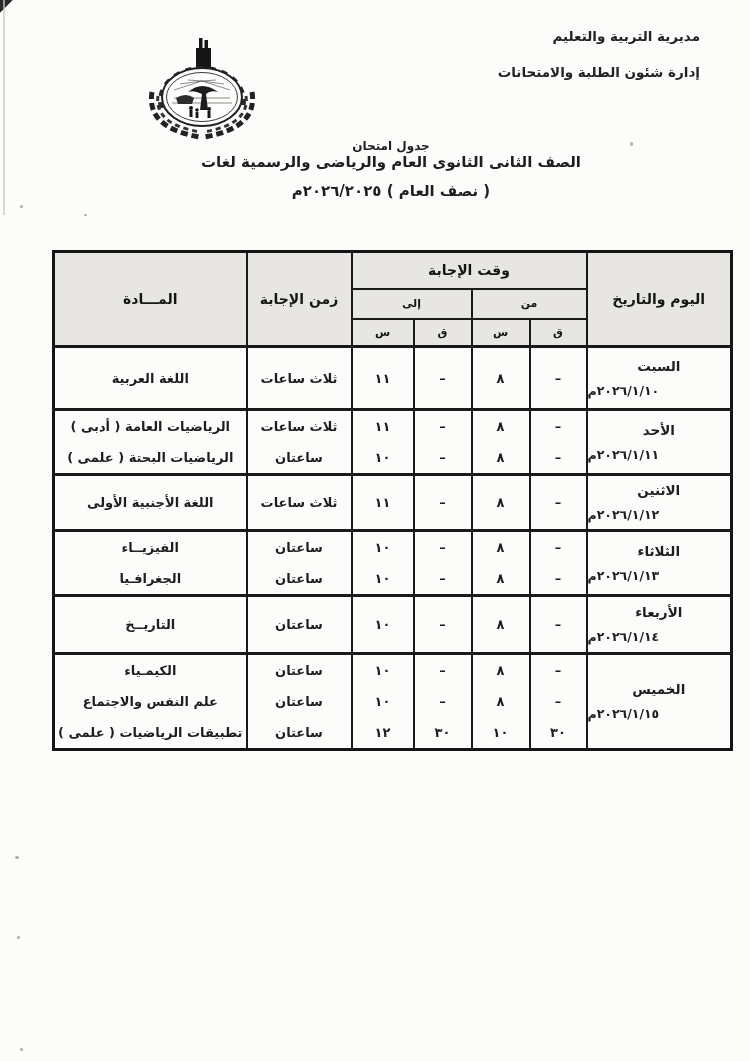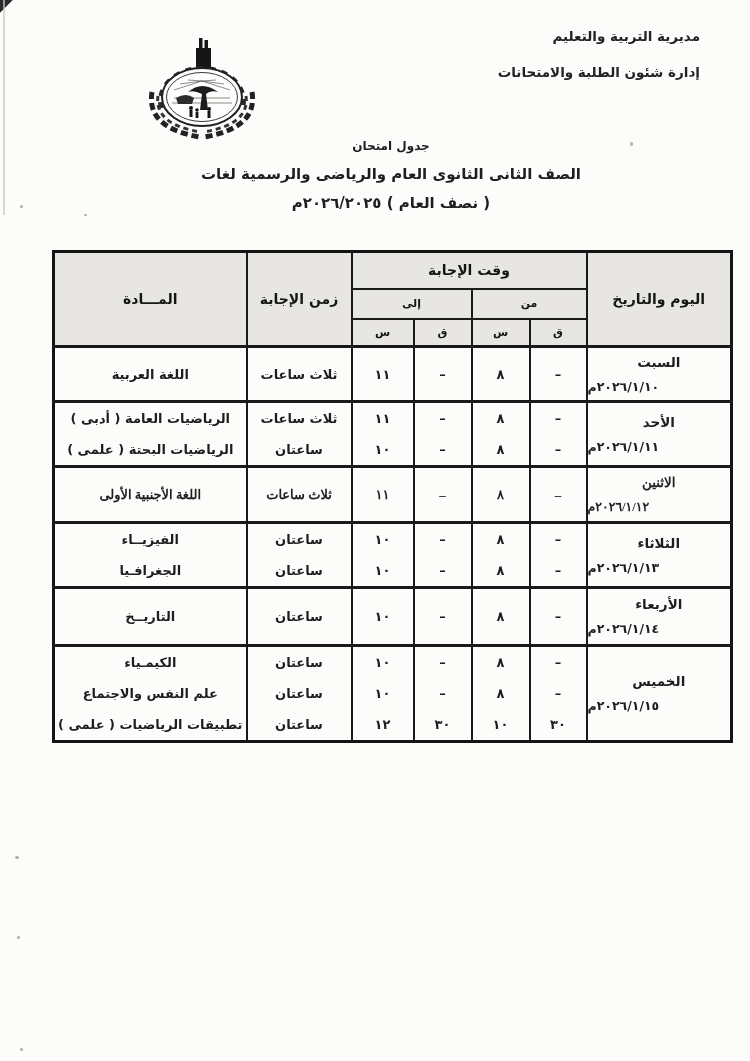--- a/index.html
+++ b/index.html
@@ -25,21 +25,21 @@
     line-height:17px;margin-bottom:19px;
     color:#232323;
   }
   .emblem{position:absolute;top:36px;left:136px;width:132px;height:104px;}
   
   .titleblock{
     position:absolute;top:139px;left:52px;width:678px;
     text-align:center;direction:rtl;
   }
   .title-1{font-size:12px;font-weight:bold;letter-spacing:.3px;}
-  .title-2{font-size:15px;font-weight:bold;margin-top:12px;}
+  .title-2{font-size:15px;font-weight:bold;}
   .title-3{font-size:15px;font-weight:bold;margin-top:11px;}
   
   table.sched{
     position:absolute;left:52px;top:250px;
     width:678px;
     border-collapse:collapse;table-layout:fixed;
     border:3px solid #141414;
   }
   table.sched th,table.sched td{
     border:2px solid #1a1a1a;
@@ -53,21 +53,21 @@
       radial-gradient(#adadaa 22%, rgba(0,0,0,0) 23%);
     background-size:4px 4px;
     background-position:0 0,2px 2px;
     font-weight:bold;color:#151515;
   }
   .h-main{font-size:14px;}
   .h-sub{font-size:11px;}
   .hrow1{height:37px;}
   .hrow2{height:30px;}
   .hrow3{height:28px;}
-  .h63{height:55px;} .h65{height:56px;font-family:Liberation Serif, serif;} .h62{height:62px;}
+  .h63{height:63px;} .h65{height:56px;} .h62{height:62px;}
   .h58{height:58px;} .h96{height:96px;}
   .ar{direction:rtl;}
   .stack{display:flex;flex-direction:column;justify-content:center;}
   .cellline{
     line-height:31px;text-align:center;
     font-size:13px;font-weight:bold;white-space:nowrap;
   }
   td.numcol .cellline{font-size:13px;}
   .dayname{line-height:25px;text-align:center;font-size:13.5px;font-weight:bold;}
   .daydate{line-height:24px;text-align:left;font-size:12.5px;font-weight:bold;}

